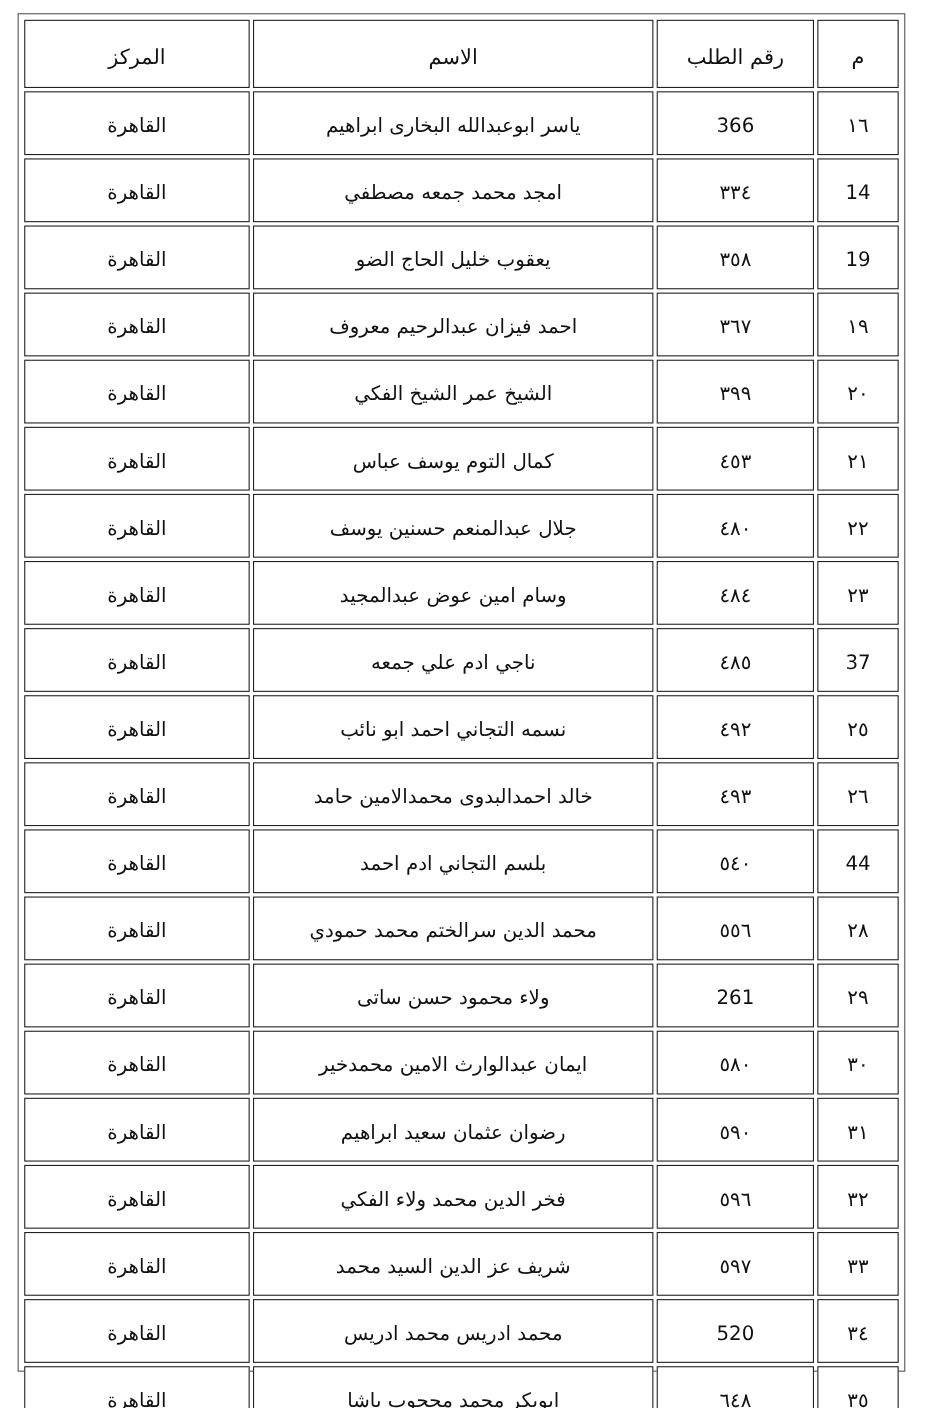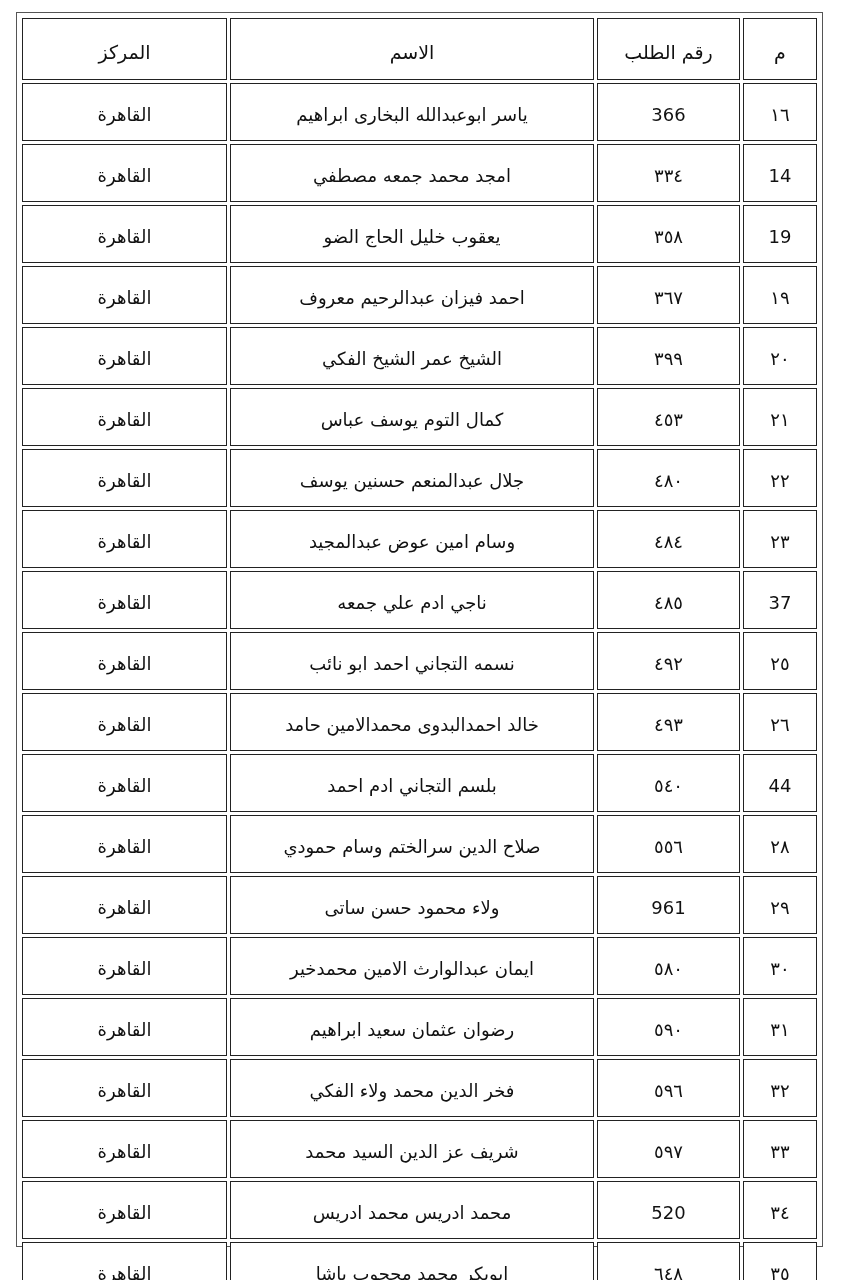--- a/index.html
+++ b/index.html
@@ -145,26 +145,26 @@
         </tr>
         <tr>
           <td>44</td>
           <td>٥٤٠</td>
           <td>بلسم التجاني ادم احمد</td>
           <td>القاهرة</td>
         </tr>
         <tr>
           <td>٢٨</td>
           <td>٥٥٦</td>
-          <td>صلاح الدين سرالختم وسام حمودي</td>
+          <td>محمد الدين سرالختم محمد حمودي</td>
           <td>القاهرة</td>
         </tr>
         <tr>
           <td>٢٩</td>
-          <td>961</td>
+          <td>261</td>
           <td>ولاء محمود حسن ساتى</td>
           <td>القاهرة</td>
         </tr>
         <tr>
           <td>٣٠</td>
           <td>٥٨٠</td>
           <td>ايمان عبدالوارث الامين محمدخير</td>
           <td>القاهرة</td>
         </tr>
         <tr>

